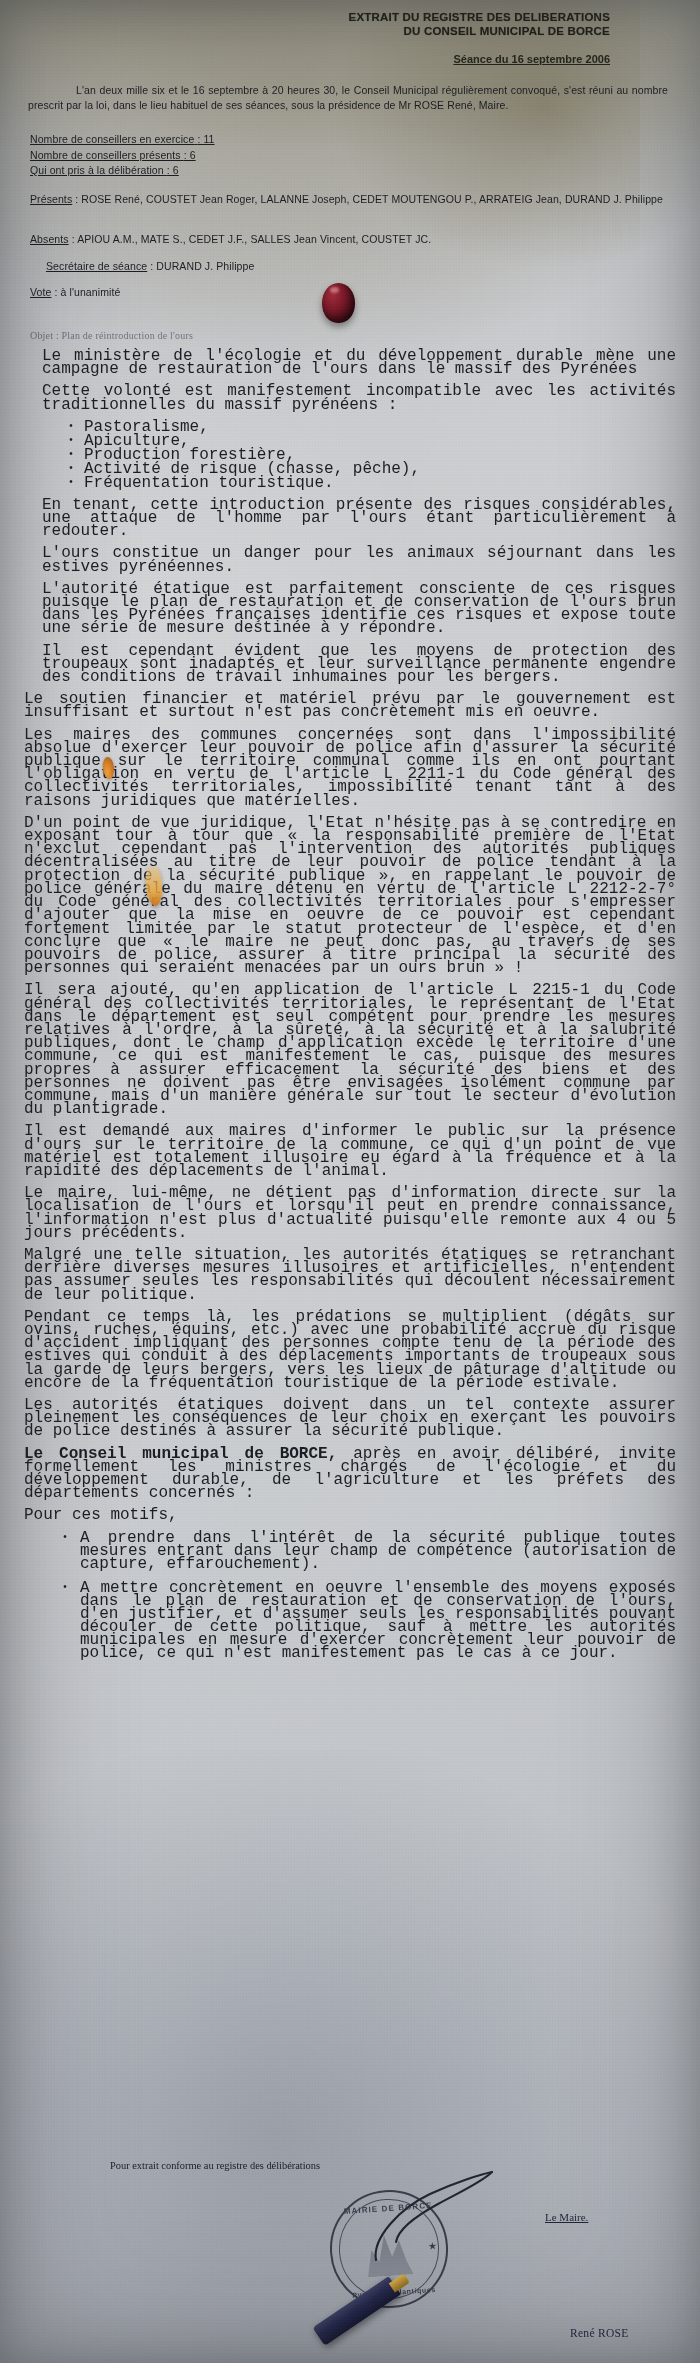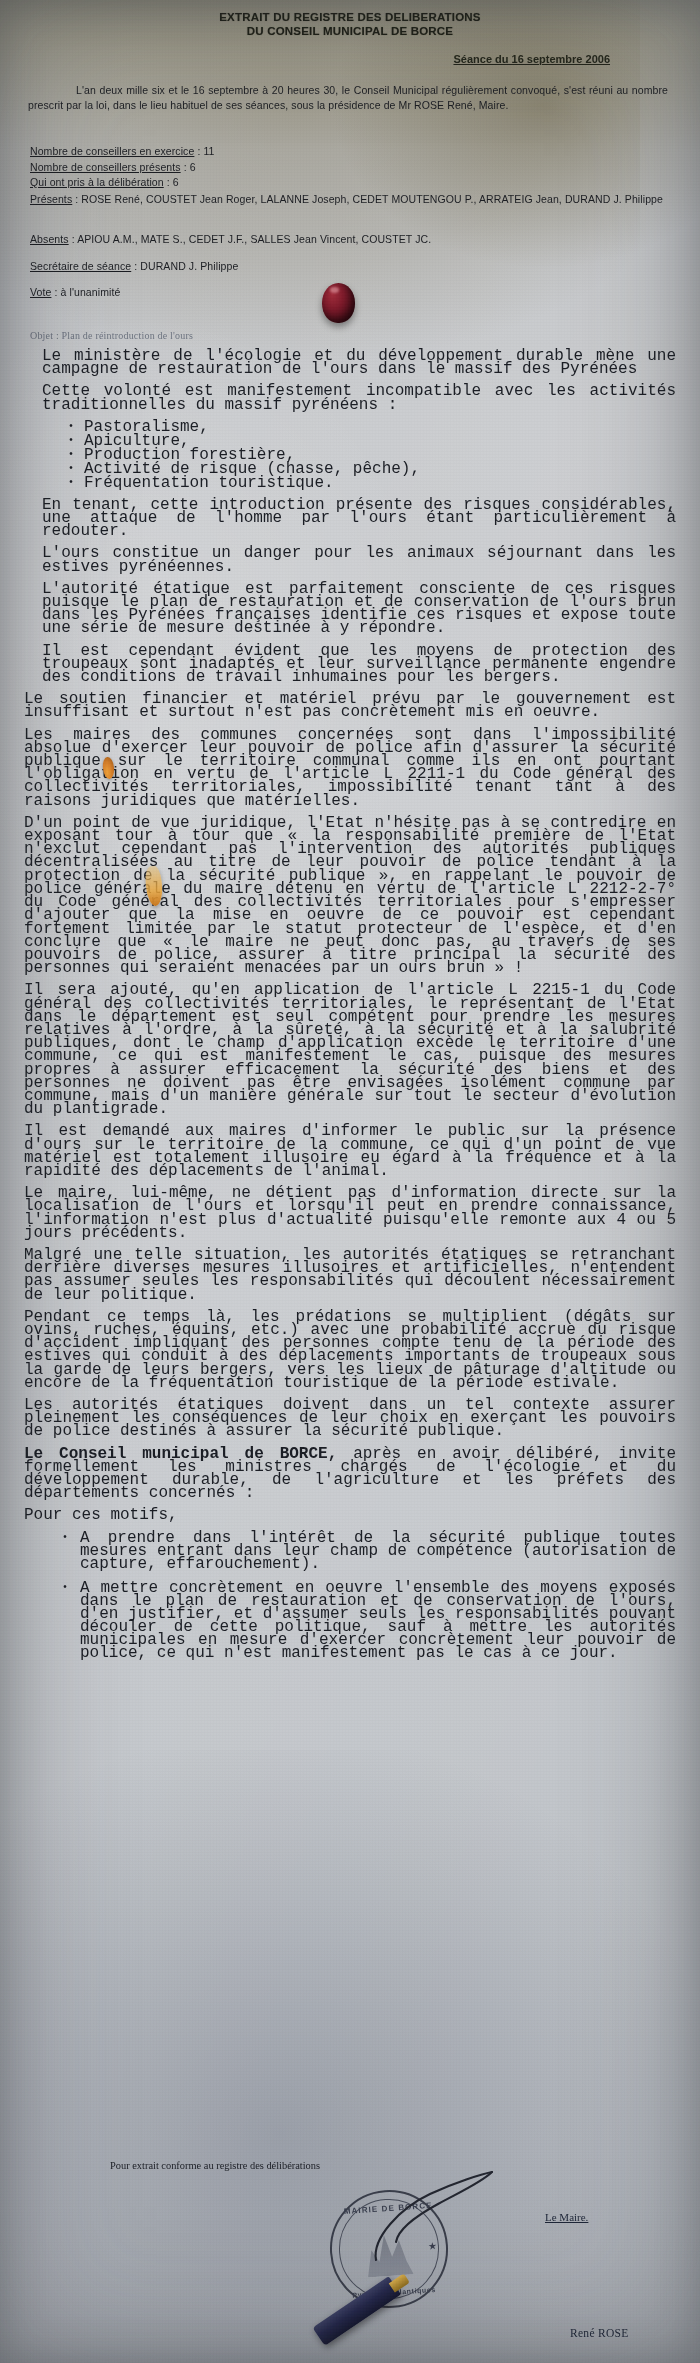--- a/index.html
+++ b/index.html
@@ -55,21 +55,21 @@
   
   #sheet{
     position:absolute; inset:0;
     padding:0 22px;
     color:#14161c;
   }
 
   .hdr{
     font-family:"Liberation Sans", sans-serif;
     font-weight:bold;
-    text-align:center;
+    text-align:right;
     font-size:11.5px;
     letter-spacing:0.2px;
     color:#1d1f16;
     text-shadow:0 0 1px rgba(60,60,40,0.55);
   }
   #hdr-l1{ position:absolute; left:90px; top:11px; width:520px; }
   #hdr-l2{ position:absolute; left:90px; top:25px; width:520px; }
   #seance{
     position:absolute; left:90px; top:53px; width:520px;
     text-align:right;
@@ -82,27 +82,27 @@
   .san{
     font-family:"Liberation Sans", sans-serif;
     font-size:10.5px;
     line-height:14.5px;
     color:#1b1d22;
     letter-spacing:0.1px;
   }
   #intro{ position:absolute; left:28px; top:83px; width:640px; text-align:justify; }
   #intro .ind{ padding-left:48px; display:inline-block; }
 
-  #counts{ position:absolute; left:30px; top:144px; width:520px; }
+  #counts{ position:absolute; left:30px; top:132px; width:520px;text-decoration:underline; }
   #counts div{ margin-bottom:1px; }
   .u { text-decoration:underline; }
 
   #presents{ position:absolute; left:30px; top:192px; width:640px; }
   #absents{  position:absolute; left:30px; top:232px; width:640px; }
-  #secretaire{ position:absolute; left:30px; top:259px; width:640px; }
+  #secretaire{ position:absolute; left:46px; top:259px; width:640px; }
   #vote{ position:absolute; left:30px; top:285px; width:400px; }
 
   
   #objet{
     position:absolute; left:30px; top:330px; width:400px;
     font-family:"Liberation Serif", serif;
     font-size:10px; color:#6d7480;
     letter-spacing:0.2px;
   }
   #body{

